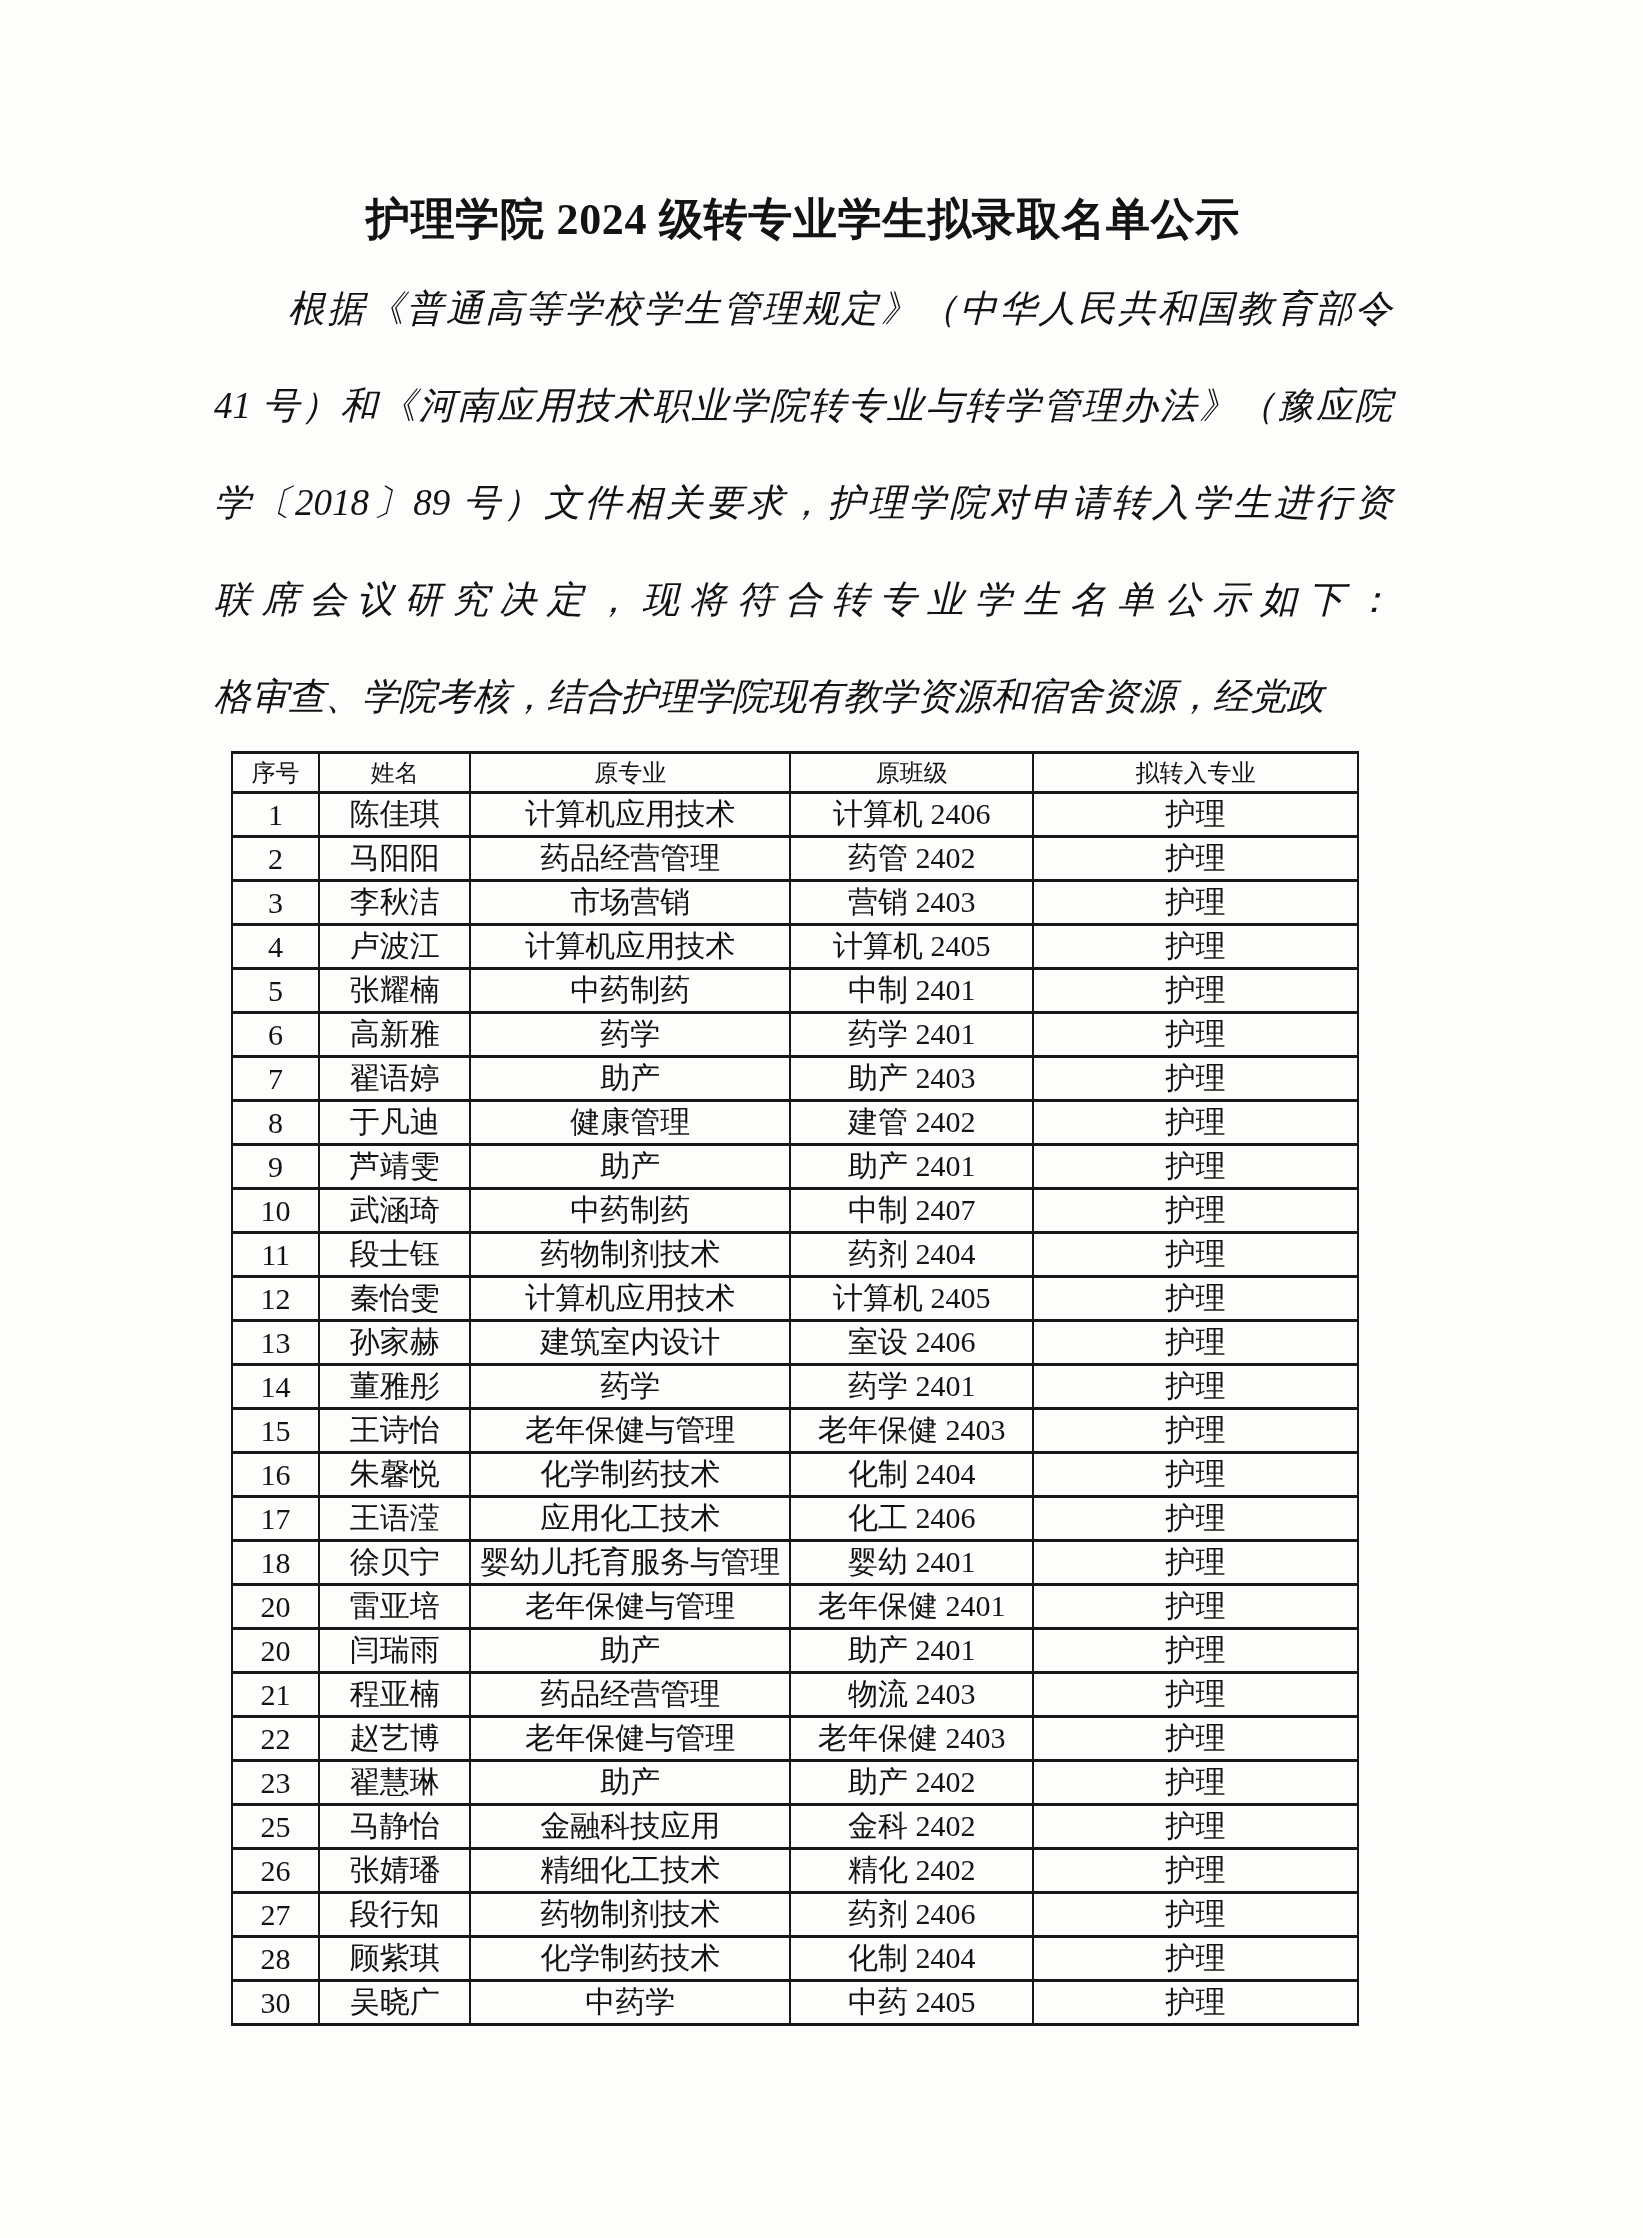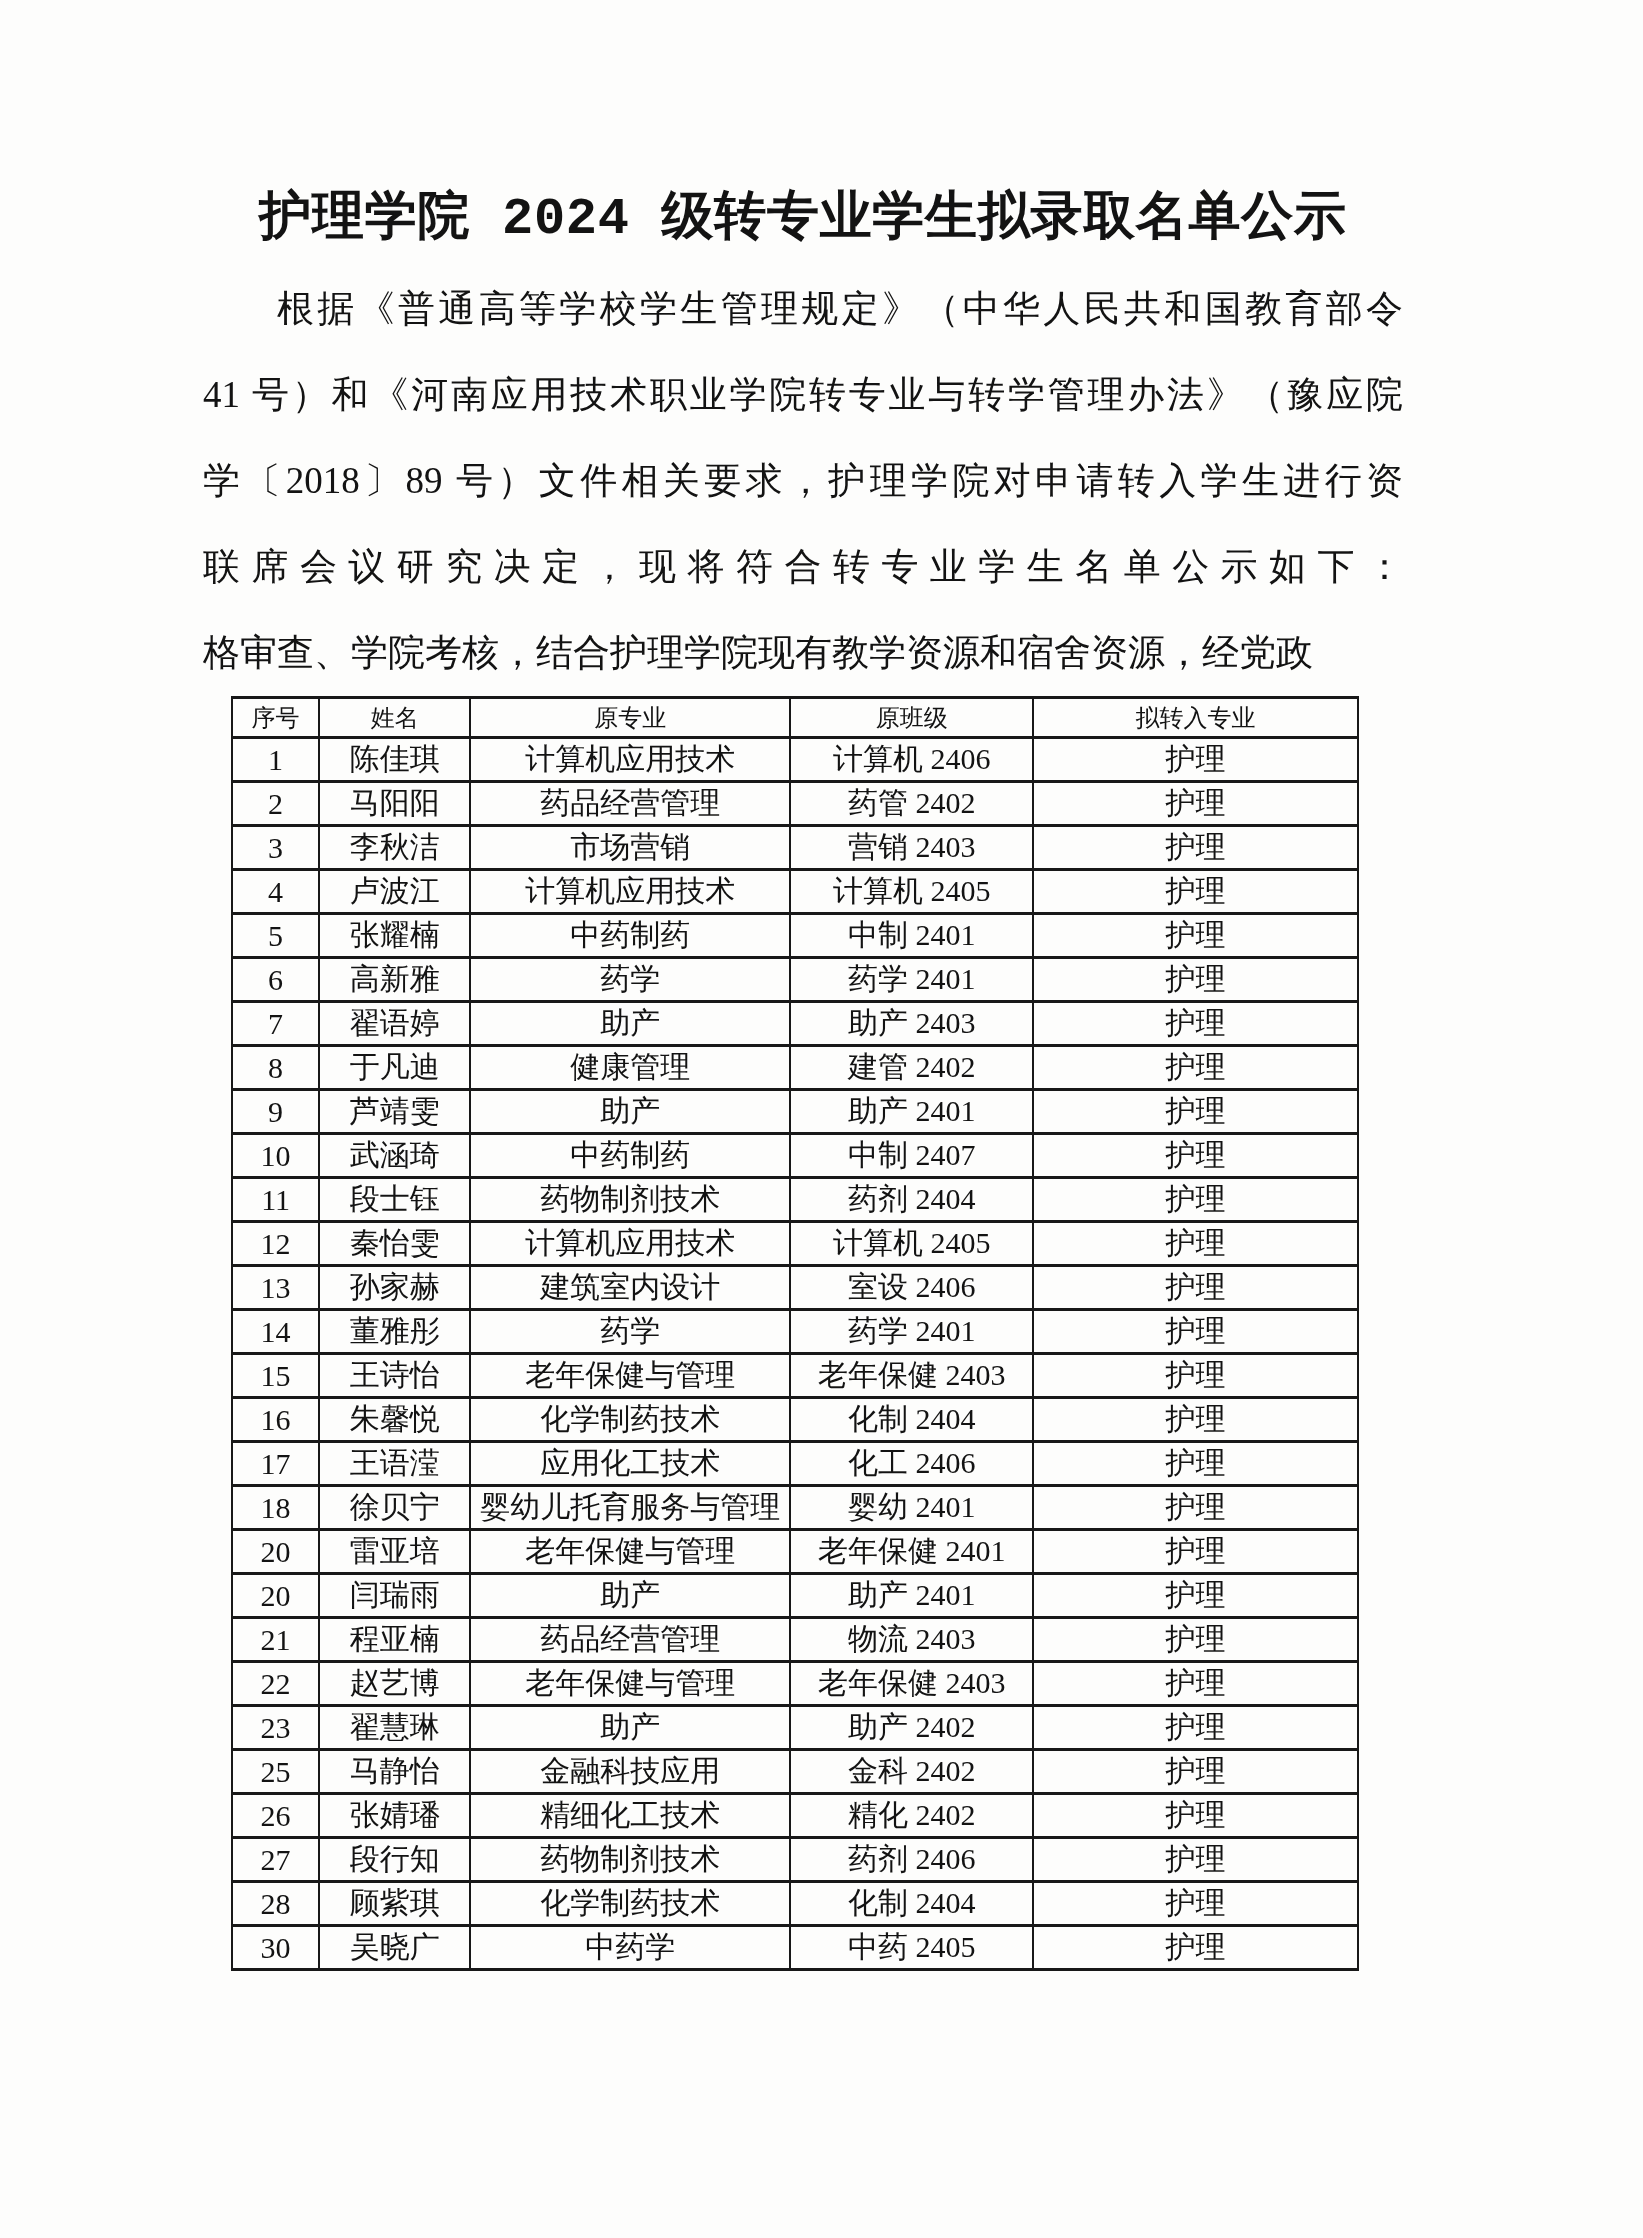--- a/index.html
+++ b/index.html
@@ -20,41 +20,41 @@
     width: 1644px;
     height: 2239px;
   }
   
   .doc-title {
     margin: 188px 0 0 0;
     padding: 0;
     width: 1200px;
     margin-left: 203px;
     text-align: center;
-    font-size: 52px;
+    font-size: 44px;
     line-height: 63px;
     font-weight: bold;
     letter-spacing: 0.7px;
     white-space: nowrap;
-    font-family: Liberation Mono, monospace;
   }
   
   .paragraph {
     margin: 15px 0 0 203px;
     width: 1200px;
     font-size: 37px;
     line-height: 86px;
   }
   .para-line {
-    margin: 0;
+    margin: 11px;
     padding: 0;
     text-align: justify;
     text-align-last: justify;
     text-justify: inter-ideograph;
     white-space: normal;
+    font-style: italic;
   }
   .para-line:first-child {
     text-indent: 2em;
   }
   .para-line:last-child {
     text-align-last: left;
   }
   
   table.roster {
     margin: 0 0 0 231px;

